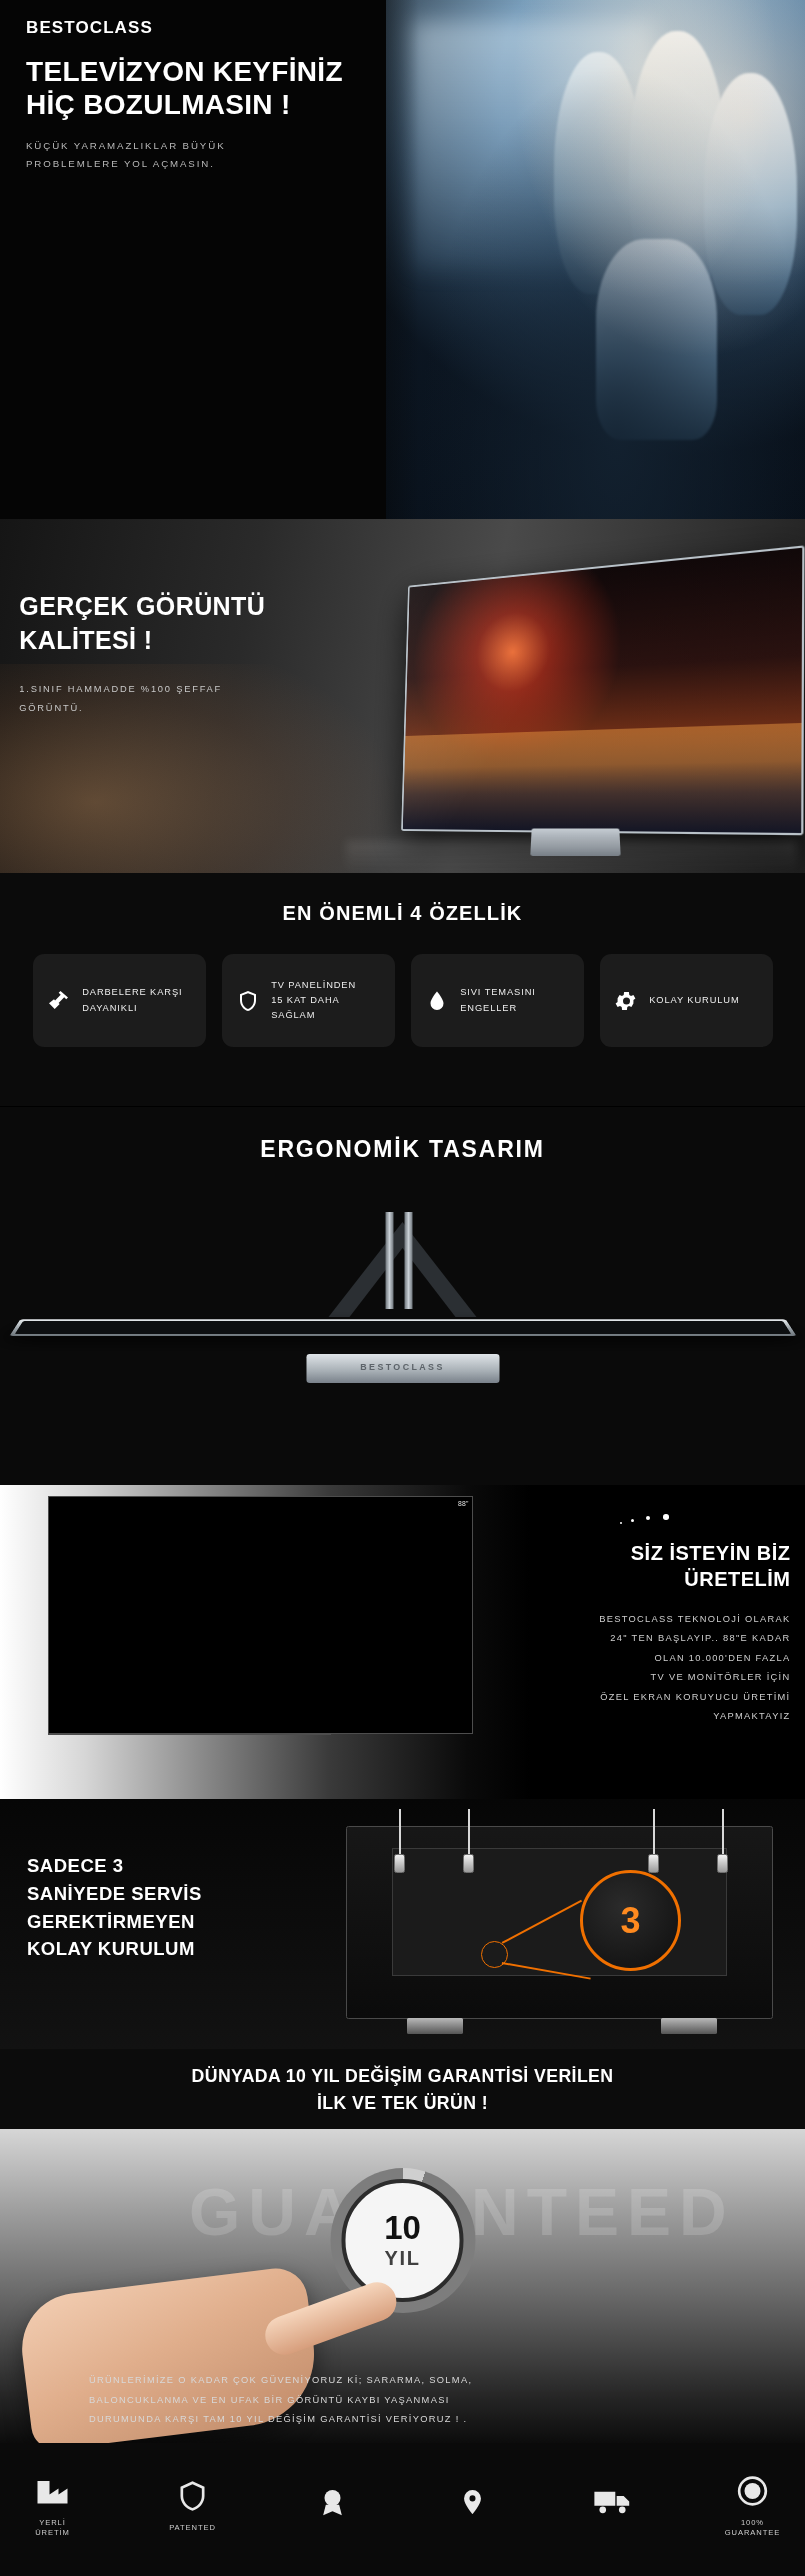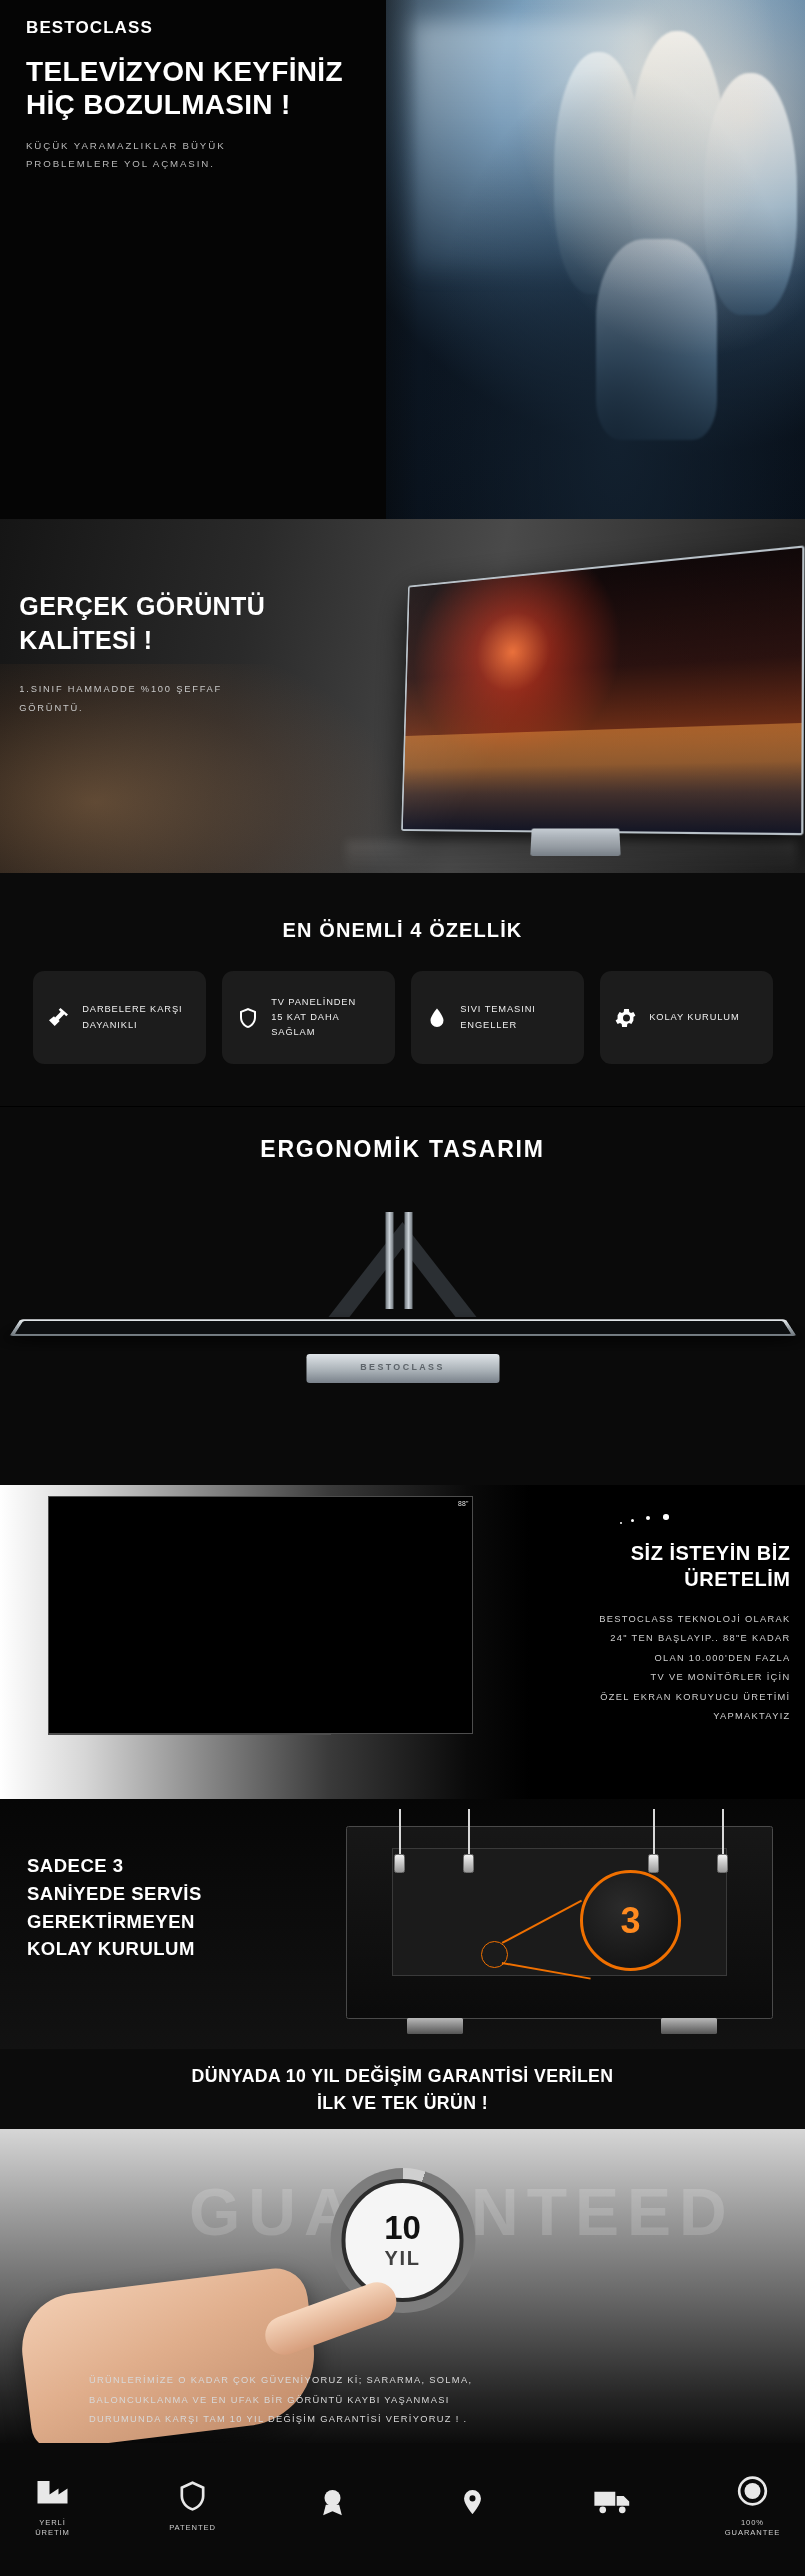--- a/index.html
+++ b/index.html
@@ -64,21 +64,21 @@
   .tv2-glare { position:absolute; left:-30%; top:-20%; width:90%; height:160%;
     background:linear-gradient(115deg, rgba(255,255,255,.16), rgba(255,255,255,0) 60%); transform:rotate(8deg); }
   .tv2-stand { position:absolute; left:531px; top:306px; width:89px; height:34px;
     background:linear-gradient(180deg,#c6cdd3,#707880); border-radius:2.4px;
     transform:perspective(644px) rotateX(36deg); }
   .s2-refl { position:absolute; left:346px; top:322px; width:451px; height:32px;
     background:linear-gradient(180deg, rgba(255,255,255,.10), rgba(255,255,255,0)); filter:blur(4px); }
 
   
   .s3 { position:absolute; left:0; top:873px; width:805px; height:233px; background:#0b0b0b; }
-  .s3-h { text-align:center; padding-top:46px; font-size:20px; font-weight:bold; letter-spacing:1.1px; }
+  .s3-h { text-align:center; padding-top:29px; font-size:20px; font-weight:bold; letter-spacing:1.1px; }
   .s3-row { display:flex; gap:16px; justify-content:center; margin-top:29px; }
   .feat { width:173px; height:93px; background:#1c1c1c; border-radius:11.3px;
           display:flex; align-items:center; gap:9.7px; padding:0 13px; }
   .feat-ico { width:27px; height:27px; flex:0 0 27px; display:flex; align-items:center; justify-content:center; }
   .feat-ico svg { width:24px; height:24px; fill:#ffffff; }
   .feat-txt { font-size:9.3px; line-height:1.65; letter-spacing:0.9px; color:#efefef; }
 
   
   .s4 { position:absolute; left:0; top:1107px; width:805px; height:378px; background:#0a0a0a; }
   .s4-h { text-align:center; padding-top:29px; font-size:23px; font-weight:bold; letter-spacing:1.8px; }

